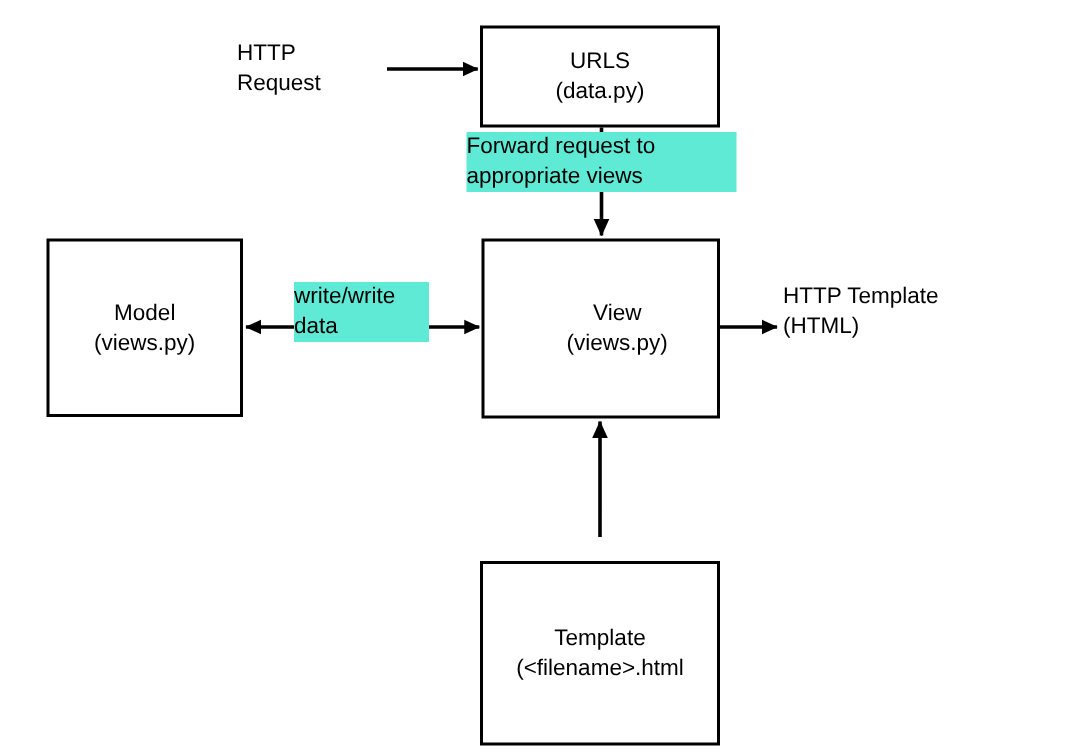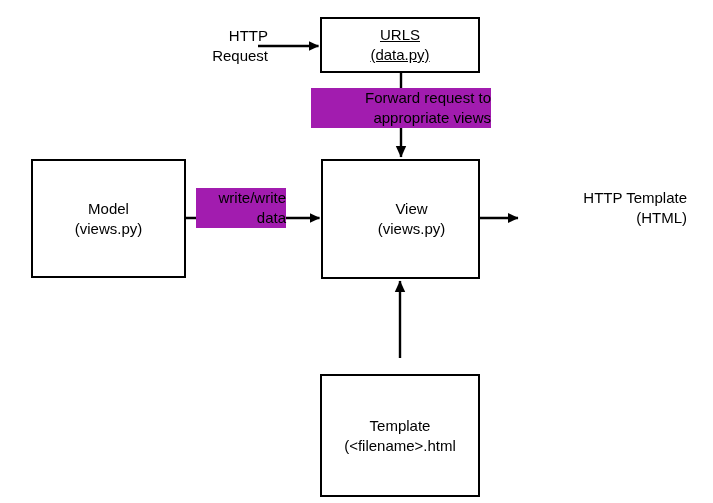--- a/index.html
+++ b/index.html
@@ -33,39 +33,39 @@
     font-size: 15px;
     line-height: 20px;
     text-align: center;
     white-space: nowrap;
     color: #000000;
   }
   .free-label {
     position: absolute;
     font-size: 15px;
     line-height: 20px;
-    text-align: right;
+    text-align: left;
     white-space: nowrap;
     color: #000000;
     z-index: 4;
   }
   .label-bg {
-    background: #a21caf;
+    background: #5eead4;
   }
   .edge-layer {
     position: absolute;
     left: 0;
     top: 0;
     width: 713px;
     height: 503px;
     z-index: 2;
   }
   
-  #node-urls      { left: 320px; top: 17px;  width: 160px; height: 56px; text-decoration: underline;  }
-  #node-model     { left: 31px;  top: 159px; width: 155px; height: 119px; }
+  #node-urls      { left: 320px; top: 17px;  width: 160px; height: 68px;  }
+  #node-model     { left: 31px;  top: 159px; width: 131px; height: 119px; }
   #node-view      { left: 321px; top: 159px; width: 159px; height: 120px; padding-left: 22px; }
   #node-template  { left: 320px; top: 358px; width: 160px; height: 123px; margin-top: 16px; }
   
   #label-http-request   { left: 158px; top: 26px;  width: 110px; }
   #label-forward        { left: 311px; top: 88px;  width: 180px; }
   #label-readwrite      { left: 196px; top: 188px; width: 90px;  }
   #label-http-response  { left: 522px; top: 188px; width: 165px; }
 </style>
 </head>
 <body>

